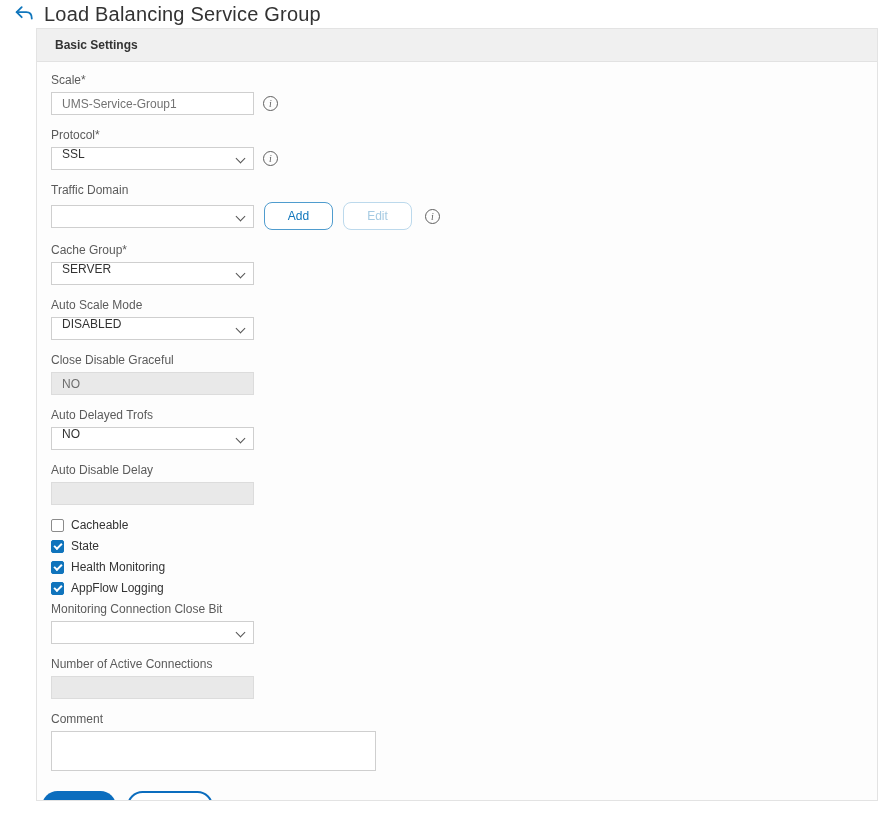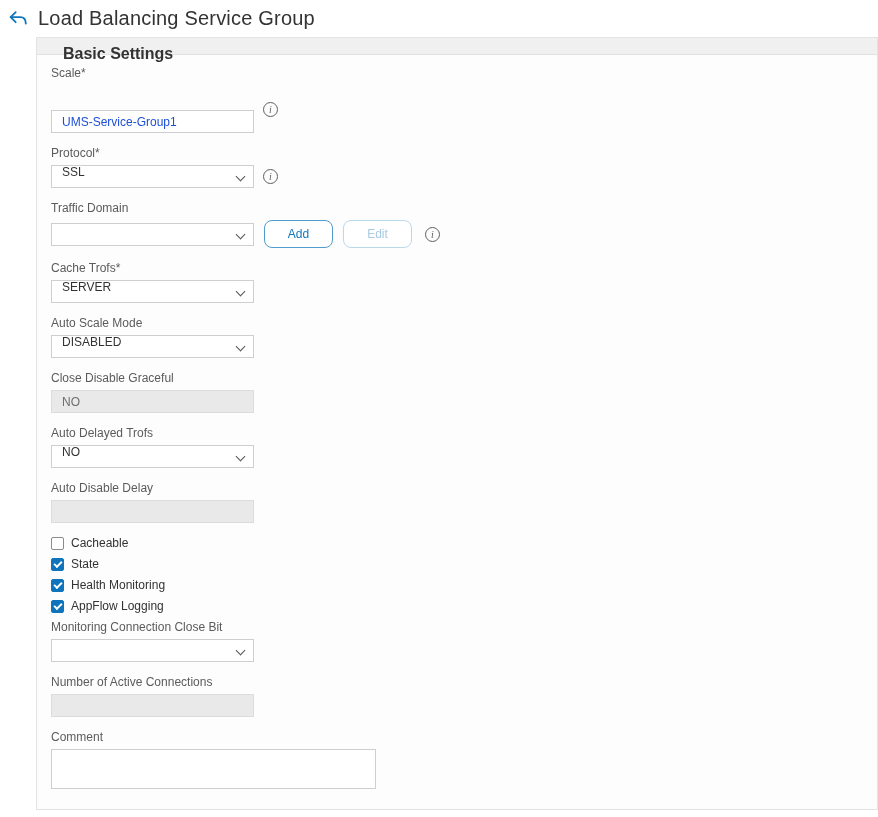--- a/index.html
+++ b/index.html
@@ -5,49 +5,49 @@
   * { box-sizing: border-box; }
   html, body { margin: 0; padding: 0; }
   body {
     width: 878px; height: 817px; overflow: hidden;
     background: #ffffff;
     font-family: "Liberation Sans", sans-serif;
     color: #333;
   }
 
   
-  .title-row { display: flex; align-items: center; height: 37px; padding-left: 7px; }
+  .title-row { display: flex; align-items: center; height: 28px; padding-left: 13px; }
   .back-btn { width: 22px; height: 22px; margin-right: 9px; cursor: pointer; flex: none; display:flex; align-items:center; justify-content:center; }
   .page-title { font-size: 20px; font-weight: 400; color: #333; margin: 0; letter-spacing: .2px; }
 
   
   .panel {
     margin-left: 36px; width: 842px; height: 773px;
     background: #fdfdfd; border: 1px solid #e3e3e3; overflow: hidden;
   }
   .panel-header {
-    height: 17px; line-height: 32px; background: #f0f0f0;
+    height: 33px; line-height: 32px; background: #f0f0f0;
     border-bottom: 1px solid #e2e2e2;
-    font-size: 16px; font-weight: bold; color: #333;
-    padding-left: 26px;
+    font-size: 12px; font-weight: bold; color: #333;
+    padding-left: 18px;
   }
   .panel-body { padding: 11px 14px 0 14px; }
 
   
   .field { margin-bottom: 13px; }
   .field-label { display: block; font-size: 12px; color: #5b5b5b; margin-bottom: 5px; }
   .row { display: flex; align-items: center; }
 
   .text-input, .select, .disabled-input {
     width: 203px; height: 23px; font-size: 12px;
     font-family: "Liberation Sans", sans-serif;
   }
   .text-input {
-    border: 1px solid #cfcfcf; background: #fff; color: #1d4ed8;
-    padding: 0 8px 0 10px; outline: none; margin-top: 25px;
+    border: 1px solid #cfcfcf; background: #fff; color: #737373;
+    padding: 0 8px 0 10px; outline: none;
   }
   .select {
     position: relative; border: 1px solid #cfcfcf; background: #fff;
     display: flex; align-items: center; padding: 0 22px 10px 10px;
     color: #333; cursor: pointer;
   }
   .select::after {
     content: ""; position: absolute; right: 9px; top: 7px;
     width: 6px; height: 6px;
     border-right: 1.5px solid #555; border-bottom: 1.5px solid #555;
@@ -158,21 +158,21 @@
         <div class="select">
           <span class="select-value"></span>
         </div>
         <button class="btn-outline">Add</button>
         <button class="btn-outline is-disabled">Edit</button>
         <span class="info-icon">i</span>
       </div>
     </div>
 
     <div class="field">
-      <label class="field-label">Cache Trofs*</label>
+      <label class="field-label">Cache Group*</label>
       <div class="row">
         <div class="select">
           <span class="select-value">SERVER</span>
         </div>
       </div>
     </div>
 
     <div class="field">
       <label class="field-label">Auto Scale Mode</label>
       <div class="row">

